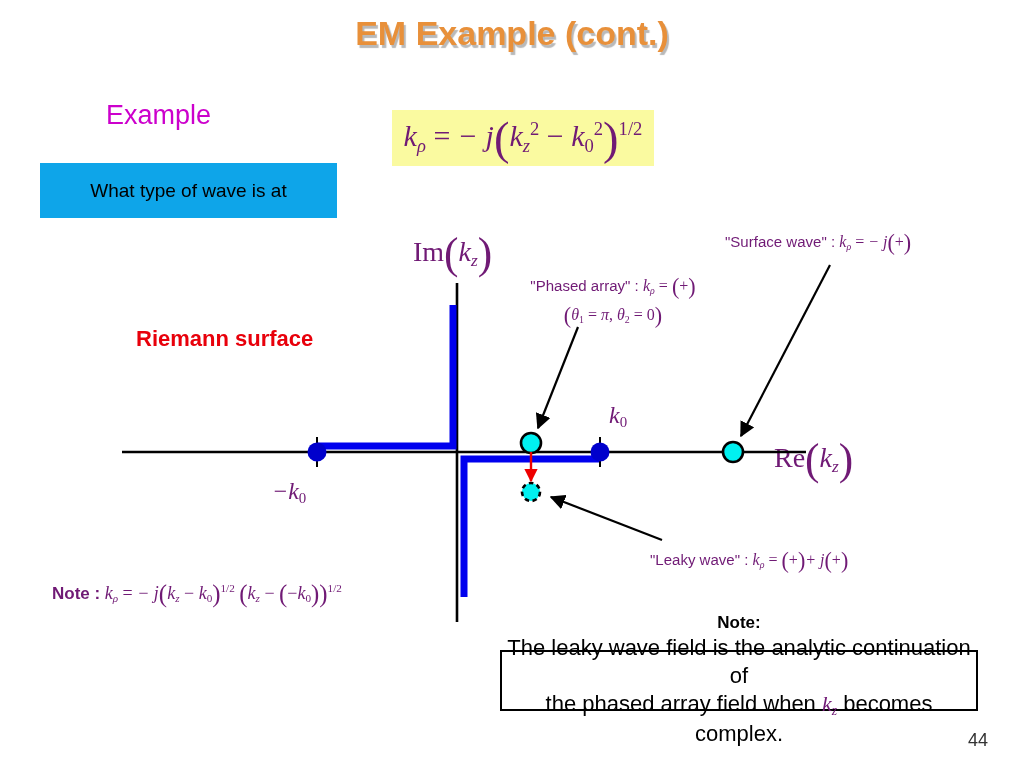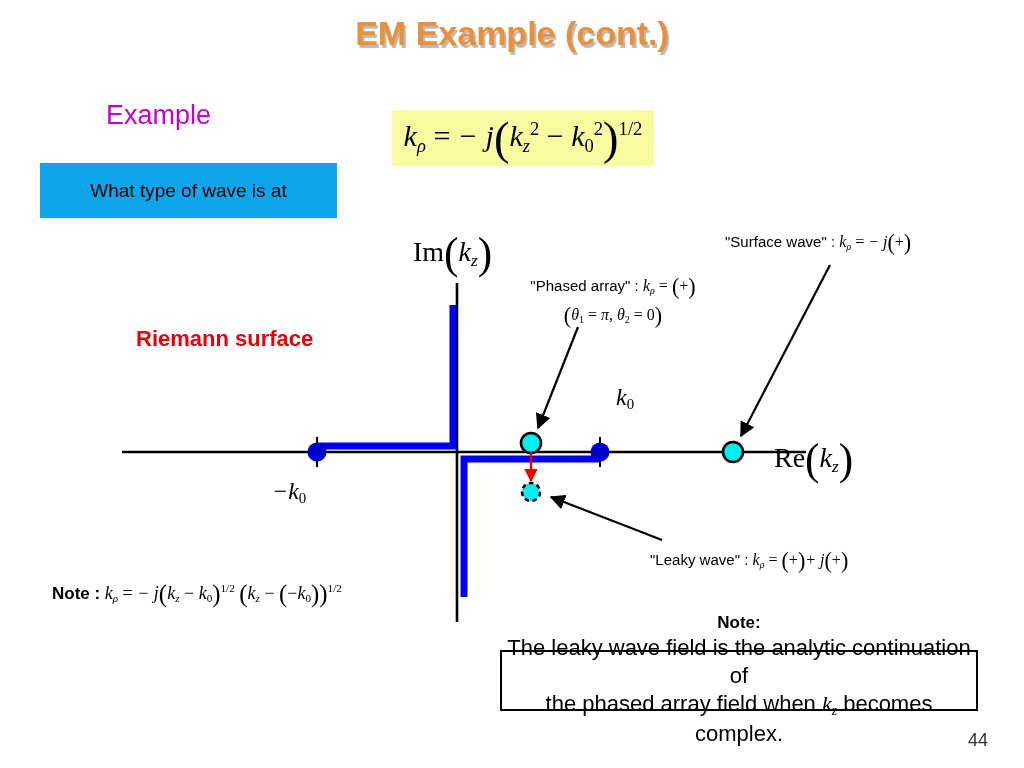--- a/index.html
+++ b/index.html
@@ -61,21 +61,21 @@
     height: 56px;
     background: #FAFAA0;
     display: flex;
     align-items: center;
     justify-content: center;
   }
 
   
   .math {
     font-family: "Liberation Serif", serif;
-    color: #000000;
+    color: #701a75;
     white-space: nowrap;
   }
   .mi { font-style: italic; }
   .sub {
     font-size: 0.62em;
     vertical-align: -0.30em;
     font-style: italic;
   }
   .sub-n {
     font-size: 0.62em;
@@ -114,23 +114,22 @@
   
   #im-axis-label {
     left: 413px; top: 228px;
     font-size: 28px;
   }
   #re-axis-label {
     left: 774px; top: 434px;
     font-size: 28px;
   }
   #k0-label {
-    left: 609px; top: 384px;
+    left: 609px; top: 402px;
     font-size: 24px;
-    margin-left: 7px;
   }
   #negk0-label {
     left: 272px; top: 478px;
     font-size: 24px;
   }
 
   
   #phased-array-annot {
     left: 498px; top: 272px;
     font-size: 16px;

